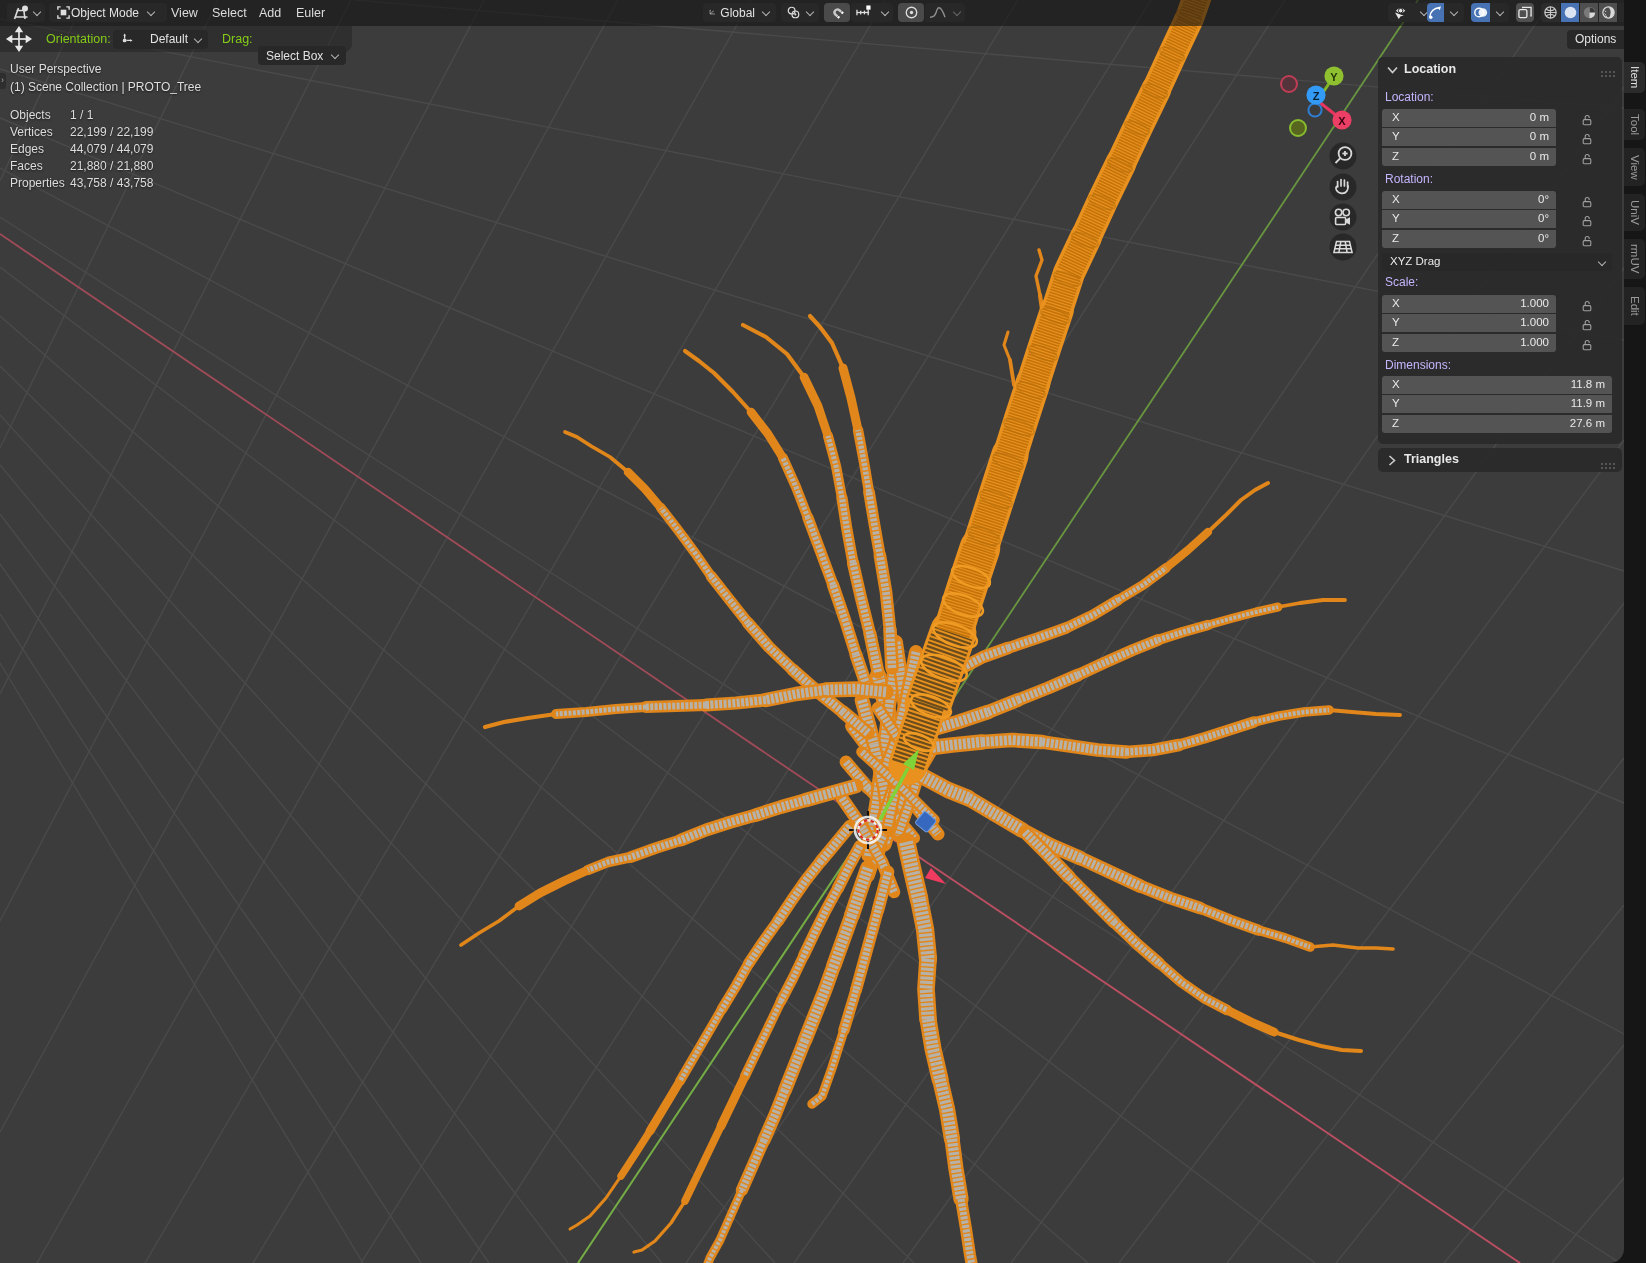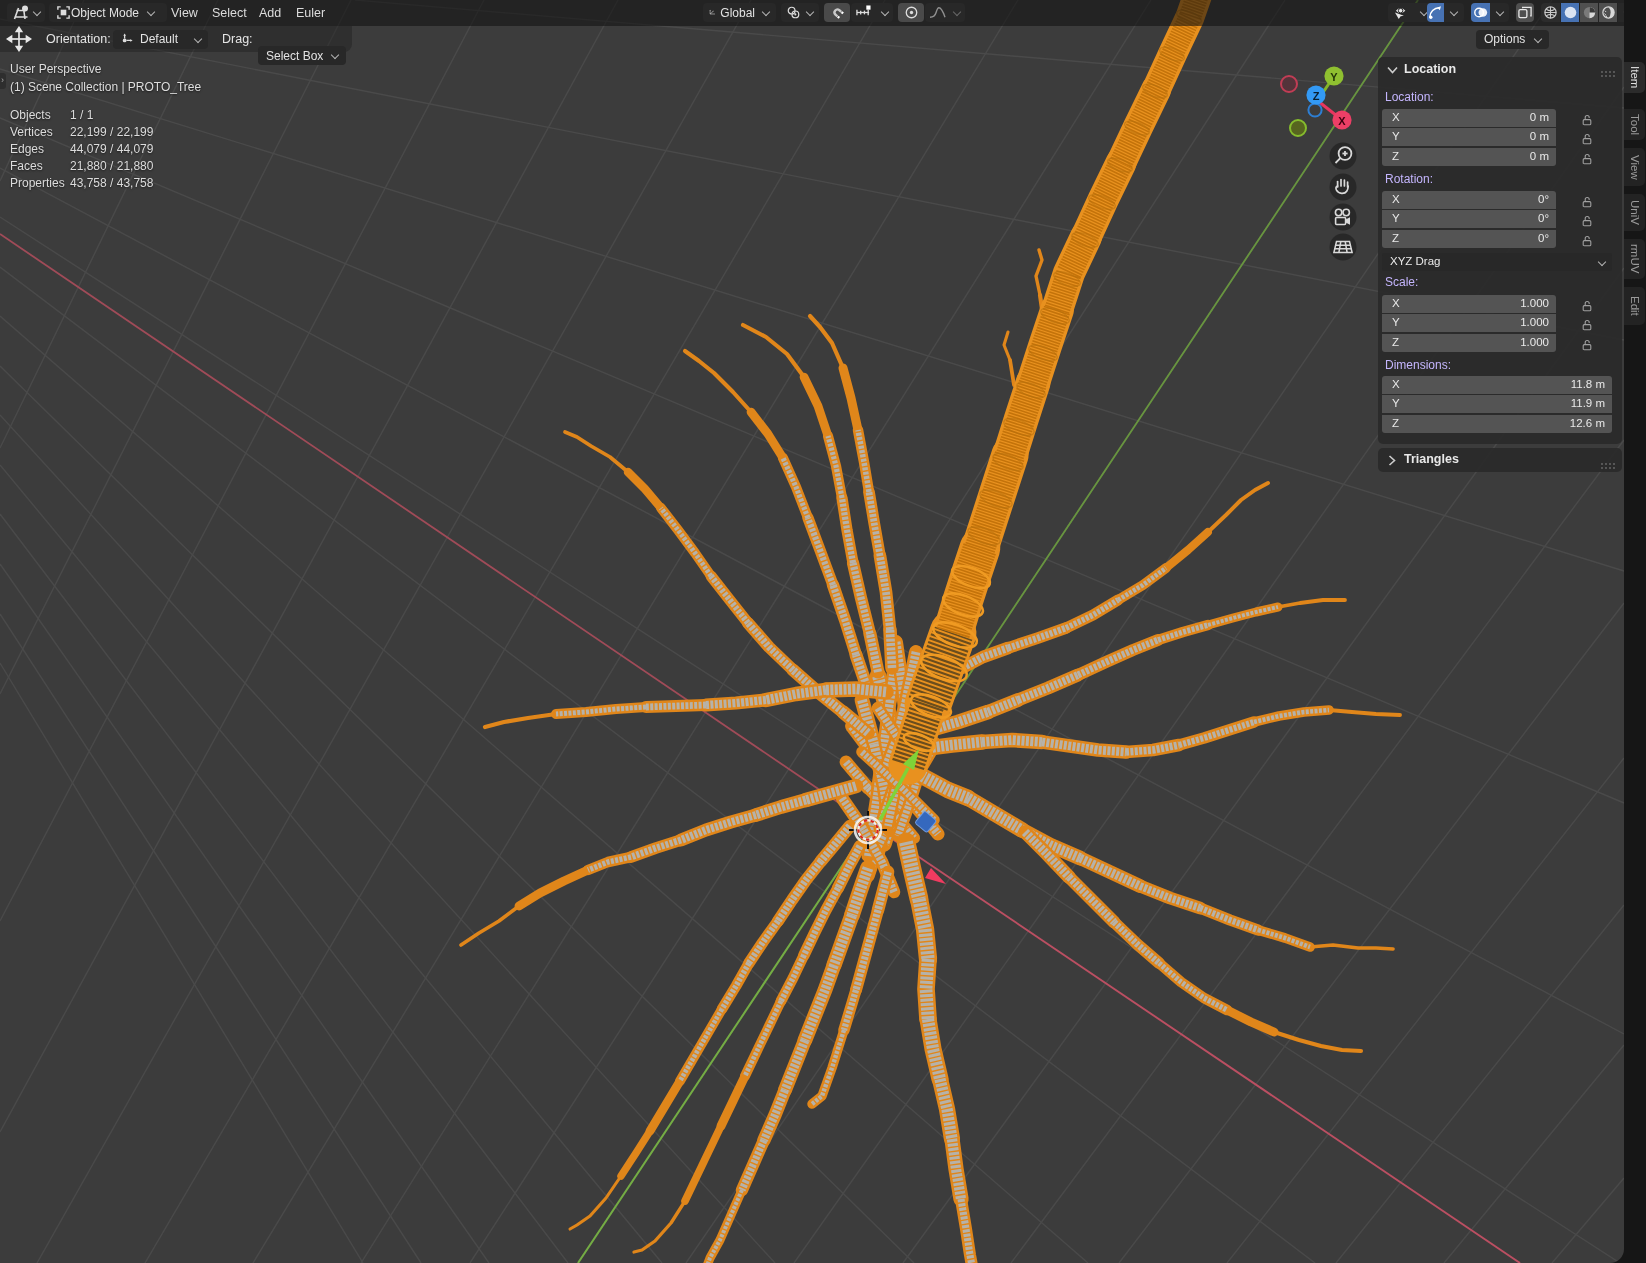--- a/index.html
+++ b/index.html
@@ -5,21 +5,21 @@
  font-family:"Liberation Sans",sans-serif;-webkit-font-smoothing:antialiased}
 body{transform:translateZ(0);will-change:transform}
 .abs{position:absolute}
 #hdr{left:0;top:0;width:1646px;height:26px;background:rgba(15,15,15,0.57)}
 .menu{color:#dcdcdc;font-size:12.5px;line-height:26px}
 .btn{background:#282828;border-radius:4px;height:19px;top:3px;color:#e2e2e2;
  font-size:12px;display:flex;align-items:center;white-space:nowrap}
 .caret{display:inline-block;width:8px;height:7px;position:relative;flex:none}
 .caret:before{content:"";position:absolute;left:1px;top:0px;width:5px;height:5px;
  border-right:1.6px solid #b4b4b4;border-bottom:1.6px solid #b4b4b4;transform:rotate(45deg)}
-#toolbar2 .lbl{color:#e5e5e5;font-size:12.5px;line-height:26px}
+#toolbar2 .lbl{color:#84cc16;font-size:12.5px;line-height:26px}
 #panel{left:1378px;top:57px;width:244px;height:387px;background:rgba(42,42,42,0.94);border-radius:5px}
 #panel2{left:1378px;top:448px;width:244px;height:24px;background:rgba(42,42,42,0.94);border-radius:5px}
 .phead{color:#e8e8e8;font-size:12.5px;font-weight:bold}
 .plab{color:#c4b5fd;font-size:12px}
 .frow{position:absolute;left:4px;width:174px;height:17.5px;background:#545454;color:#e9e9e9;
  font-size:11.5px;line-height:17.5px}
 .frow .fl{position:absolute;left:10px}
 .frow .fr{position:absolute;right:7px}
 .lock{position:absolute;left:203px;width:12px;height:12px}
 .dots{position:absolute;width:16px;height:8px;opacity:0.5}
@@ -576,26 +576,26 @@
 </g>
       </svg></div>
 <div class="abs lbl" style="left:46px;top:0">Orientation:</div>
 <div class="abs btn" style="left:113px;top:3.5px;width:95px;padding:0 6px">
       <svg width="15" height="15" viewBox="0 0 16 16">
 <circle cx="6" cy="9" r="2" fill="#ddd"></circle>
 <path d="M6,7 v-4 M8,9 h5" stroke="#ddd" stroke-width="1.4"></path>
 <polygon points="6,1.5 4.6,4 7.4,4" fill="#ddd"></polygon>
         <polygon points="14.5,9 12,7.6 12,10.4" fill="#ddd"></polygon>
 </svg>
-      <span style="margin-left:6px">Default</span>
+      <span style="margin-left:16px">Default</span>
       <span class="caret" style="position:absolute;right:6px"></span>
     </div>
 <div class="abs lbl" style="left:222px;top:0">Drag:</div>
 <div class="abs btn" style="left:258px;top:20px;width:88px;padding:0 8px">Select Box<span class="caret" style="margin-left:8px"></span></div>
-<div class="abs btn" style="left:1476px;top:3.5px;width:73px;padding:0 8px">Options<span class="caret" style="margin-left:9px"></span></div>
+<div class="abs btn" style="left:1567px;top:3.5px;width:73px;padding:0 8px">Options<span class="caret" style="margin-left:9px"></span></div>
 </div>
 <div class="abs" style="left:10px;top:60px;color:#dedede;font-size:12px;line-height:18px;text-shadow:0 1px 2px rgba(0,0,0,0.6)">
 User Perspective<br>(1) Scene Collection | PROTO_Tree</div>
 <div class="abs" style="left:0;top:73px;width:6px;height:16px;background:#2e2e2e;border-radius:0 3px 3px 0;color:#aaa;font-size:9px;line-height:15px;padding-left:1px">›</div>
 <div class="abs" style="left:10px;top:107px;color:#dcdcdc;font-size:12px;line-height:17px;text-shadow:0 1px 2px rgba(0,0,0,0.5)">
 <div><span style="display:inline-block;width:60px">Objects</span>1 / 1</div>
 <div><span style="display:inline-block;width:60px">Vertices</span>22,199 / 22,199</div>
 <div><span style="display:inline-block;width:60px">Edges</span>44,079 / 44,079</div>
 <div><span style="display:inline-block;width:60px">Faces</span>21,880 / 21,880</div>
 <div><span style="display:inline-block;width:60px">Properties</span>43,758 / 43,758</div>
@@ -698,21 +698,21 @@
     <div class="frow" style="top:319px;width:230px;border-radius:3px 3px 0 0;">
       <span class="fl">X</span>
       <span class="fr">11.8 m</span>
     </div>
     <div class="frow" style="top:338px;width:230px;border-radius:0 0 0 0;">
       <span class="fl">Y</span>
       <span class="fr">11.9 m</span>
     </div>
     <div class="frow" style="top:358px;width:230px;border-radius:0 0 3px 3px;">
       <span class="fl">Z</span>
-      <span class="fr">12.6 m</span>
+      <span class="fr">27.6 m</span>
     </div>
   </div>
 <div class="abs" id="panel2">
     <svg class="abs" style="left:10px;top:7px" width="8" height="11" viewBox="0 0 8 11">
       <path d="M1.5,1 L6.5,5.5 L1.5,10" stroke="#ccc" stroke-width="1.6" fill="none"></path>
     </svg>
     <div class="phead abs" style="left:26px;top:4px">Triangles</div>
     <div class="dots" style="right:6px;top:8px"><svg width="16" height="8" viewBox="0 0 16 8">
         <circle cx="2" cy="2" r="0.9" fill="#aaa"></circle>
         <circle cx="6" cy="2" r="0.9" fill="#aaa"></circle>

